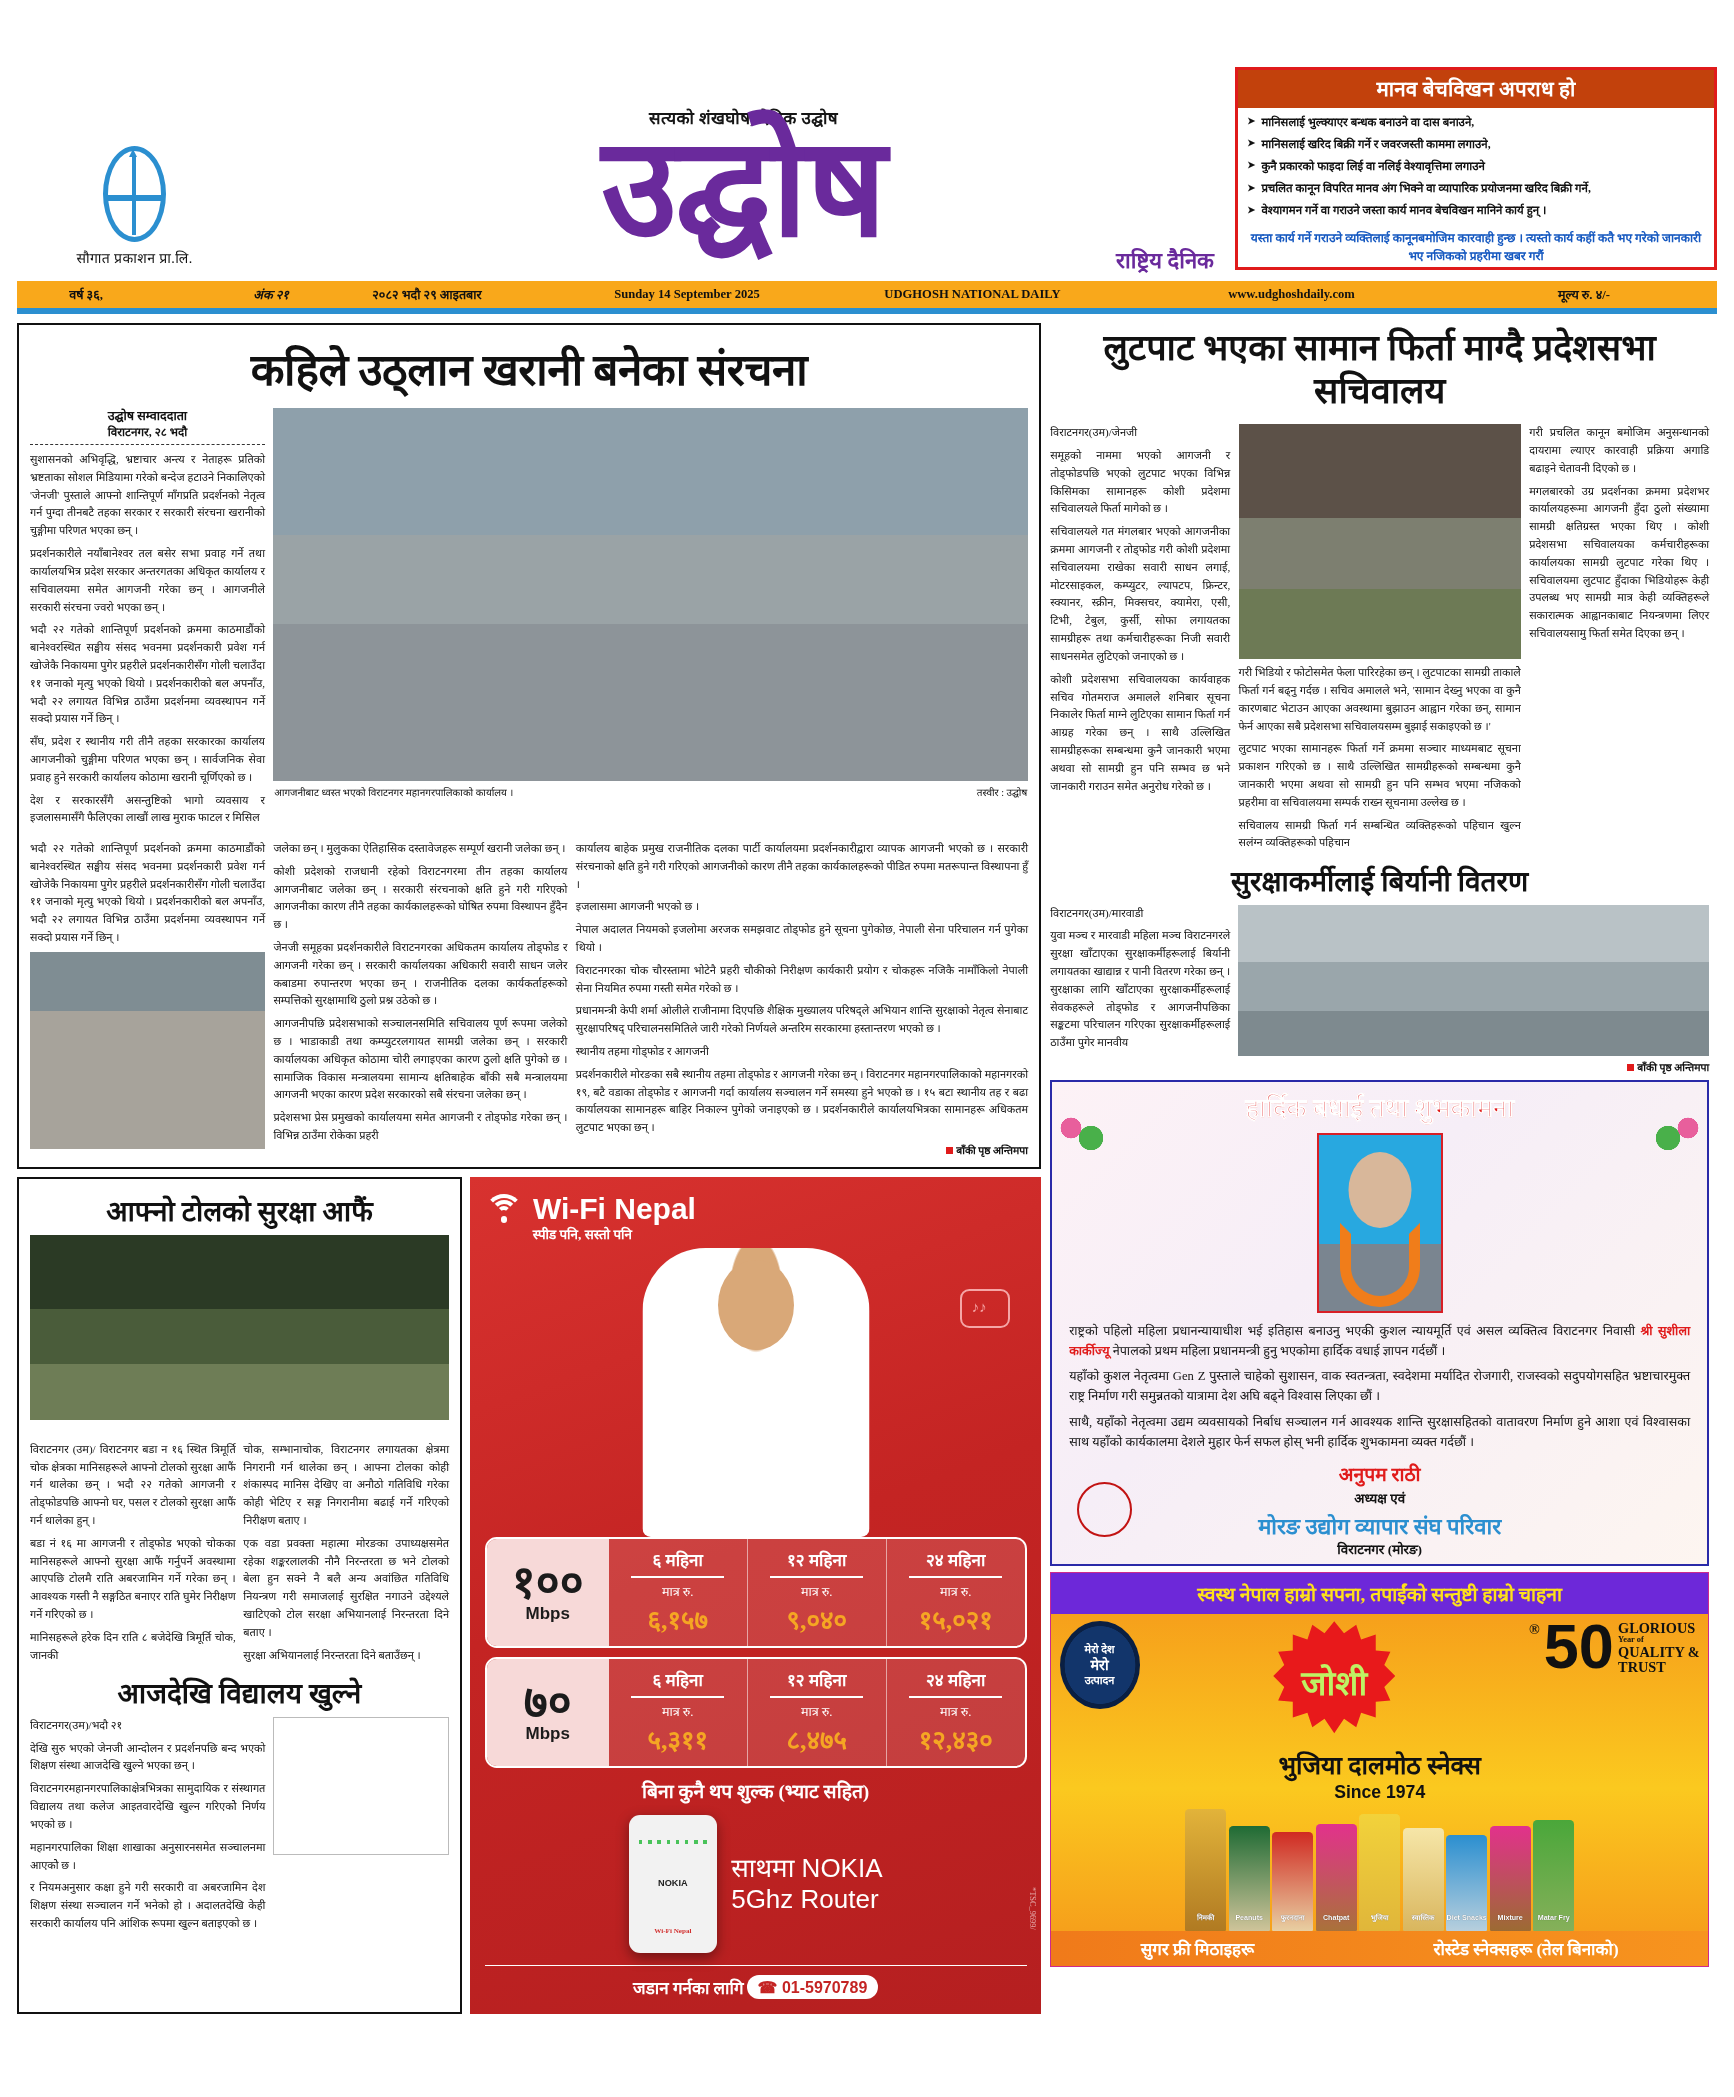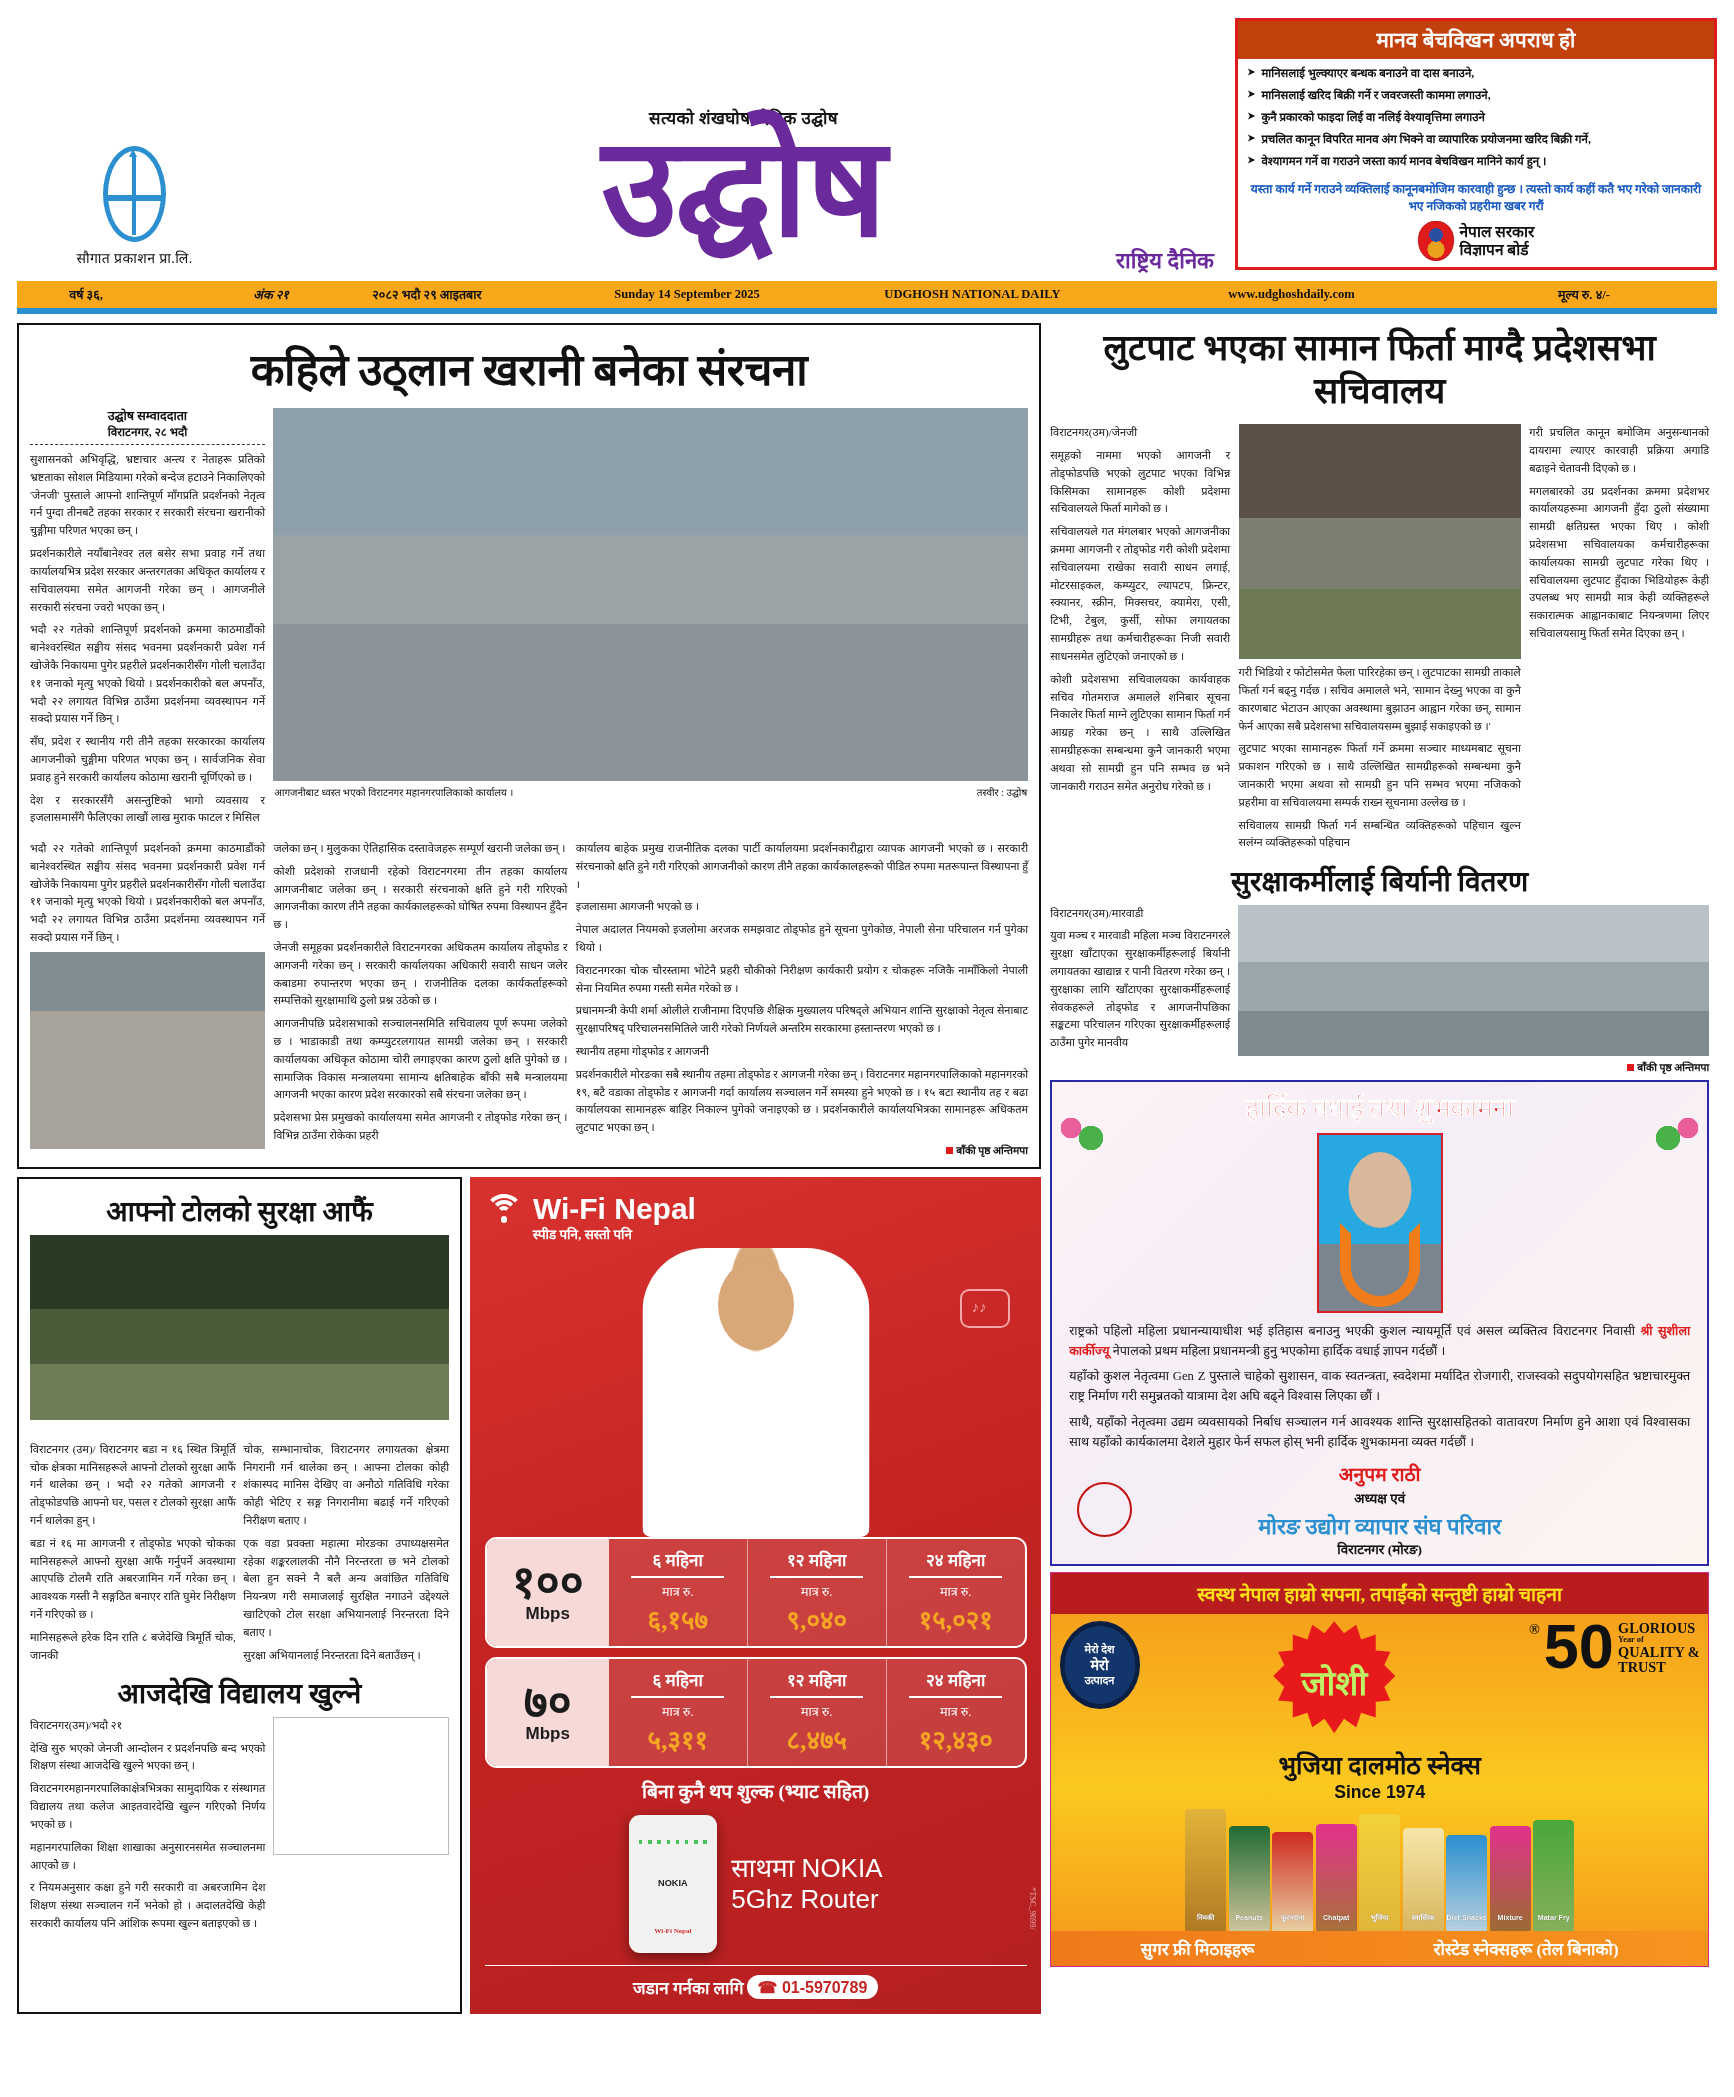--- a/index.html
+++ b/index.html
@@ -135,21 +135,21 @@
   .cong-role { font-size:13.4px; font-weight:600; margin-top:1.7px;}
   .cong-org { font-size:22px; font-weight:800; color:#2b8fd0; margin-top:2.5px;}
   .cong-addr { font-size:13.4px; font-weight:600; margin-top:0.8px;}
   .cong-seal { position:absolute; left:25px; bottom:27px; width:55px; height:55px; border:2.1px double #c21313; border-radius:50%; }
   .flower { position:absolute; width:50px; height:50px; }
   .f-tl{ left:4.2px; top:26px; background:radial-gradient(circle at 30% 40%, #e85f9c 0 22%, transparent 23%), radial-gradient(circle at 70% 60%, #49b04a 0 26%, transparent 27%); }
   .f-tr{ right:4.2px; top:26px; background:radial-gradient(circle at 70% 40%, #e85f9c 0 22%, transparent 23%), radial-gradient(circle at 30% 60%, #49b04a 0 26%, transparent 27%); }
 
   
   .joshi { border:1.7px solid #cc2a8d; margin-top:5.9px; }
-  .joshi-top { background:#b91c1c; color:#ffe11a; font-size:19.3px; font-weight:800; text-align:center; padding:6.7px 4.2px; }
+  .joshi-top { background:#6d28d9; color:#ffe11a; font-size:19.3px; font-weight:800; text-align:center; padding:6.7px 4.2px; }
   .joshi-mid { background:linear-gradient(180deg,#f6a01b 0%, #fbc91f 55%, #f6a01b 100%); padding:7.6px 8.4px 0 8.4px; position:relative; min-height:268px;}
   .joshi-row { display:flex; align-items:flex-start; justify-content:space-between; }
   .mero-badge { width:80px; height:88px; background:radial-gradient(ellipse at 50% 50%, #12356b 0 62%, #0a1f42 63%); border-radius:50%; color:#fff; display:flex; flex-direction:column; align-items:center; justify-content:center; font-size:11px; font-weight:800; line-height:1.2; text-align:center;}
   .star-burst { width:122px; height:122px; background:#e8191b; color:#bef264; display:flex; align-items:center; justify-content:center; font-size:34px; font-weight:800;
      clip-path: polygon(50% 0%,58% 10%,68% 3%,72% 15%,84% 11%,84% 24%,96% 25%,91% 36%,100% 45%,91% 54%,96% 65%,84% 66%,84% 79%,72% 75%,68% 87%,58% 80%,50% 92%,42% 80%,32% 87%,28% 75%,16% 79%,16% 66%,4% 65%,9% 54%,0% 45%,9% 36%,4% 25%,16% 24%,16% 11%,28% 15%,32% 3%,42% 10%);
      position:relative;}
   .fifty { display:flex; align-items:flex-start; gap:4.2px; }
   .fifty .n50 { font-size:63px; font-weight:800; line-height:0.8; font-family:"Liberation Sans",sans-serif;}
   .fifty .txt { font-size:14.3px; font-weight:800; line-height:1.05; font-family:"Liberation Serif",serif;}
   .fifty .txt .small{ font-size:8.4px; font-weight:600;}
@@ -189,27 +189,20 @@
     <div class="mh-ad">
       <div class="mh-ad-title">मानव बेचविखन अपराध हो</div>
       <ul class="mh-ad-list">
         <li>मानिसलाई भुल्क्याएर बन्धक बनाउने वा दास बनाउने,</li>
         <li>मानिसलाई खरिद बिक्री गर्ने र जवरजस्ती काममा लगाउने,</li>
         <li>कुनै प्रकारको फाइदा लिई वा नलिई वेश्यावृत्तिमा लगाउने</li>
         <li>प्रचलित कानून विपरित मानव अंग भिक्ने वा व्यापारिक प्रयोजनमा खरिद बिक्री गर्ने,</li>
         <li>वेश्यागमन गर्ने वा गराउने जस्ता कार्य मानव बेचविखन मानिने कार्य हुन् ।</li>
       </ul>
       <div class="mh-ad-blue">यस्ता कार्य गर्ने गराउने व्यक्तिलाई कानूनबमोजिम कारवाही हुन्छ । त्यस्तो कार्य कहीं कतै भए गरेको जानकारी भए नजिकको प्रहरीमा खबर गरौं</div>
-      <div class="mh-ad-gov">
-        <div class="gov-emblem"></div>
-        <div class="gov-text">
-          <div>नेपाल सरकार</div>
-          <div>विज्ञापन बोर्ड</div>
-        </div>
-      </div>
     </div>
   </div>
 
   <div class="infobar">
     <div class="ib-1">वर्ष ३६,</div>
     <div class="ib-2">अंक २१</div>
     <div class="ib-3">२०८२ भदौ २९ आइतबार</div>
     <div class="ib-4">Sunday 14 September 2025</div>
     <div class="ib-5">UDGHOSH NATIONAL DAILY</div>
     <div class="ib-6">www.udghoshdaily.com</div>

